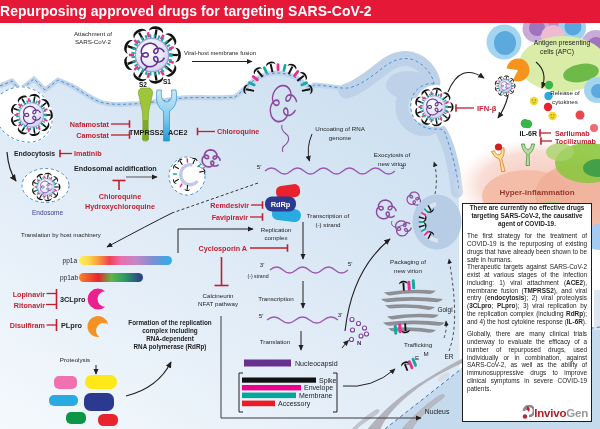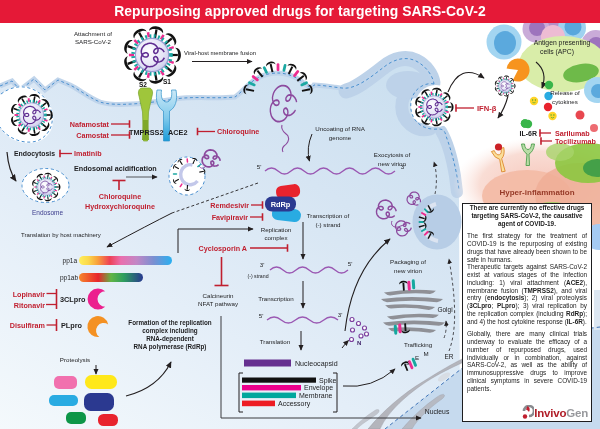--- a/index.html
+++ b/index.html
@@ -387,21 +387,21 @@
 <text x="562" y="45" font-size="6.8" fill="#1d1d1f" text-anchor="middle" font-weight="normal">Antigen presenting</text>
 <text x="557" y="54" font-size="6.8" fill="#1d1d1f" text-anchor="middle" font-weight="normal">cells (APC)</text>
 <text x="565" y="94.5" font-size="6.2" fill="#1d1d1f" text-anchor="middle" font-weight="normal">Release of</text>
 <text x="565" y="103.5" font-size="6.2" fill="#1d1d1f" text-anchor="middle" font-weight="normal">cytokines</text>
 <text x="537" y="135.5" font-size="7" fill="#1d1d1f" text-anchor="end" font-weight="bold">IL-6R</text>
 <text x="555" y="135.5" font-size="7.2" fill="#c01f2f" text-anchor="start" font-weight="bold">Sarilumab</text>
 <text x="555" y="144" font-size="7.2" fill="#c01f2f" text-anchor="start" font-weight="bold">Tocilizumab</text>
 <text x="537" y="194.5" font-size="8" fill="#963a28" text-anchor="middle" font-weight="bold">Hyper-inflammation</text>
 </svg>
 <div class="abs" style="left:0;top:0;width:600px;height:23px;background:#e51937"></div>
-<div class="abs" style="left:0;top:2.5px;width:600px;text-align:center;color:#fff;font-size:13.9px;font-weight:bold;letter-spacing:0.1px">Repurposing approved drugs for targeting SARS-CoV-2</div>
+<div class="abs" style="left:0;top:2.5px;width:600px;text-align:left;color:#fff;font-size:13.9px;font-weight:bold;letter-spacing:0.1px">Repurposing approved drugs for targeting SARS-CoV-2</div>
 <div class="abs" style="left:462px;top:203px;width:130px;height:219px;background:#fff;border:1.4px solid #1d1d1f;box-sizing:border-box;padding:0 4px 0 4px;font-size:6.4px;line-height:7.75px;color:#222">
 <div style="text-align:center;font-weight:bold;margin-bottom:5px">There are currently no effective drugs targeting SARS-CoV-2, the causative agent of COVID-19.</div>
 <div style="text-align:justify">The first strategy for the treatment of COVID-19 is the repurposing of existing drugs that have already been shown to be safe in humans.</div>
 <div style="text-align:justify">Therapeutic targets against SARS-CoV-2 exist at various stages of the infection including: 1) viral attachment (<b>ACE2</b>), membrane fusion (<b>TMPRSS2</b>), and viral entry (<b>endocytosis</b>); 2) viral proteolysis (<b>3CLpro</b>; <b>PLpro</b>); 3) viral replication by the replication complex (including <b>RdRp</b>); and 4) the host cytokine response (<b>IL-6R</b>).</div>
 <div style="text-align:justify;margin-top:5px">Globally, there are many clinical trials underway to evaluate the efficacy of a number of repurposed drugs, used individually or in combination, against SARS-CoV-2, as well as the ability of immunosuppressive drugs to improve clinical symptoms in severe COVID-19 patients.</div>
 <div style="position:absolute;right:3px;bottom:2px;font-size:11.5px;font-weight:bold;letter-spacing:-0.2px"><svg width="13" height="14" viewBox="0 0 13 14" style="vertical-align:-2px">
           <path d="M3,6 A5,5 0 1 1 8,11" fill="none" stroke="#8a8b90" stroke-width="2.6"></path>
           <circle cx="4" cy="11.5" r="2.2" fill="#c01f2f"></circle>
           <path d="M6.5,1 Q10,3 8,7 Q7,5 5,4.5 Z" fill="#c01f2f"></path>
         </svg><span style="color:#b01e28">Invivo</span><span style="color:#97989c">Gen</span></div>

